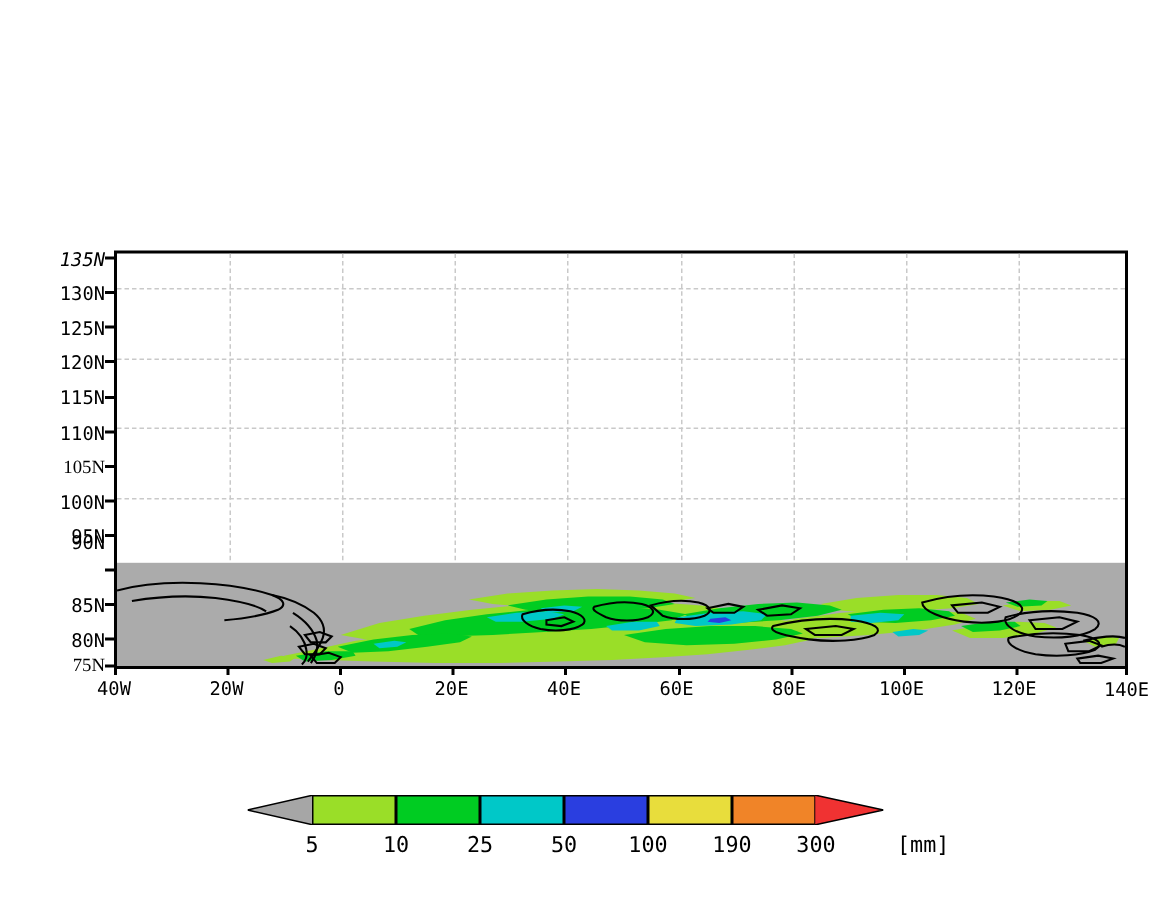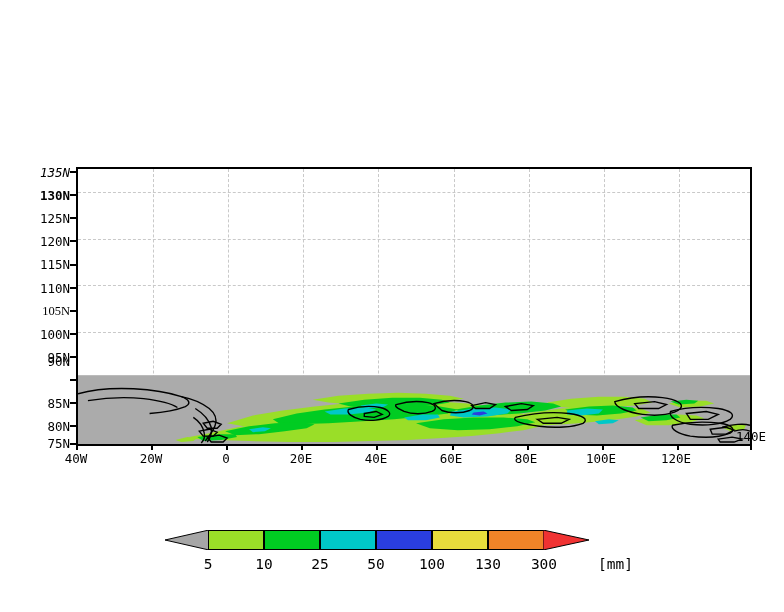--- a/index.html
+++ b/index.html
@@ -172,32 +172,32 @@
         <path d="M648,262 C658,259 670,258 676,260"></path>
 
         <path d="M660,266 C666,264 672,264 676,266"></path>
         <path d="M644,274 L658,272 L668,274 L660,277 L646,277 Z"></path>
       </g>
     </svg>
   </div>
 
   <div>
     <div class="ylabel" style="left:22px;top:165px;width:48px;font-style:italic;">135N</div>
-    <div class="ylabel" style="left:22px;top:188px;width:48px;font-weight:bold;">130N</div>
+    <div class="ylabel" style="left:22px;top:188px;width:48px;">130N</div>
     <div class="ylabel" style="left:22px;top:211px;width:48px;">125N</div>
     <div class="ylabel" style="left:22px;top:234px;width:48px;">120N</div>
     <div class="ylabel" style="left:22px;top:257px;width:48px;">115N</div>
     <div class="ylabel" style="left:22px;top:281px;width:48px;">110N</div>
     <div class="ylabel" style="left:22px;top:304px;width:48px;font-family:Liberation Serif, serif;">105N</div>
     <div class="ylabel" style="left:22px;top:327px;width:48px;">100N</div>
     <div class="ylabel" style="left:22px;top:350px;width:48px;">95N</div>
     <div class="ylabel" style="left:22px;top:354px;width:48px;">90N</div>
     <div class="ylabel" style="left:22px;top:396px;width:48px;">85N</div>
     <div class="ylabel" style="left:22px;top:419px;width:48px;">80N</div>
-    <div class="ylabel" style="left:22px;top:436px;width:48px;">75N</div>
+    <div class="ylabel" style="left:22px;top:436px;width:48px;font-family:Liberation Serif, serif;">75N</div>
 
     <div class="ytick" style="left:70px;top:171px;"></div>
     <div class="ytick" style="left:70px;top:194px;"></div>
     <div class="ytick" style="left:70px;top:217px;"></div>
     <div class="ytick" style="left:70px;top:240px;"></div>
     <div class="ytick" style="left:70px;top:264px;"></div>
     <div class="ytick" style="left:70px;top:287px;"></div>
     <div class="ytick" style="left:70px;top:310px;"></div>
     <div class="ytick" style="left:70px;top:333px;"></div>
     <div class="ytick" style="left:70px;top:356px;"></div>
@@ -210,21 +210,21 @@
   <div>
     <div class="xlabel" style="left:52px;top:451px;width:48px;">40W</div>
     <div class="xlabel" style="left:127px;top:451px;width:48px;">20W</div>
     <div class="xlabel" style="left:202px;top:451px;width:48px;">0</div>
     <div class="xlabel" style="left:277px;top:451px;width:48px;">20E</div>
     <div class="xlabel" style="left:352px;top:451px;width:48px;">40E</div>
     <div class="xlabel" style="left:427px;top:451px;width:48px;">60E</div>
     <div class="xlabel" style="left:502px;top:451px;width:48px;">80E</div>
     <div class="xlabel" style="left:573px;top:451px;width:56px;">100E</div>
     <div class="xlabel" style="left:648px;top:451px;width:56px;">120E</div>
-    <div class="xlabel" style="left:723px;top:429px;width:56px;">140E</div>
+    <div class="xlabel" style="left:723px;top:452px;width:56px;">140E</div>
 
     <div class="xtick" style="left:76px;top:444px;"></div>
     <div class="xtick" style="left:151.1px;top:444px;"></div>
     <div class="xtick" style="left:226.2px;top:444px;"></div>
     <div class="xtick" style="left:301.3px;top:444px;"></div>
     <div class="xtick" style="left:376.4px;top:444px;"></div>
     <div class="xtick" style="left:451.5px;top:444px;"></div>
     <div class="xtick" style="left:526.6px;top:444px;"></div>
     <div class="xtick" style="left:601.7px;top:444px;"></div>
     <div class="xtick" style="left:676.8px;top:444px;"></div>
@@ -246,19 +246,19 @@
 
     <svg style="position:absolute;left:543px;top:14px;width:46px;height:20px;" viewBox="0 0 46 20">
       <polygon points="0,0 46,10 0,20" fill="#f03232" stroke="#000" stroke-width="1"></polygon>
     </svg>
 
     <div class="cbar-lbl" style="left:184px;width:48px;">5</div>
     <div class="cbar-lbl" style="left:240px;width:48px;">10</div>
     <div class="cbar-lbl" style="left:296px;width:48px;">25</div>
     <div class="cbar-lbl" style="left:352px;width:48px;">50</div>
     <div class="cbar-lbl" style="left:408px;width:48px;">100</div>
-    <div class="cbar-lbl" style="left:464px;width:48px;">130</div>
+    <div class="cbar-lbl" style="left:464px;width:48px;">190</div>
     <div class="cbar-lbl" style="left:520px;width:48px;">300</div>
 
     <div class="cbar-unit" style="left:598px;">[mm]</div>
   </div>
 
 </div>
 
 </body></html>

